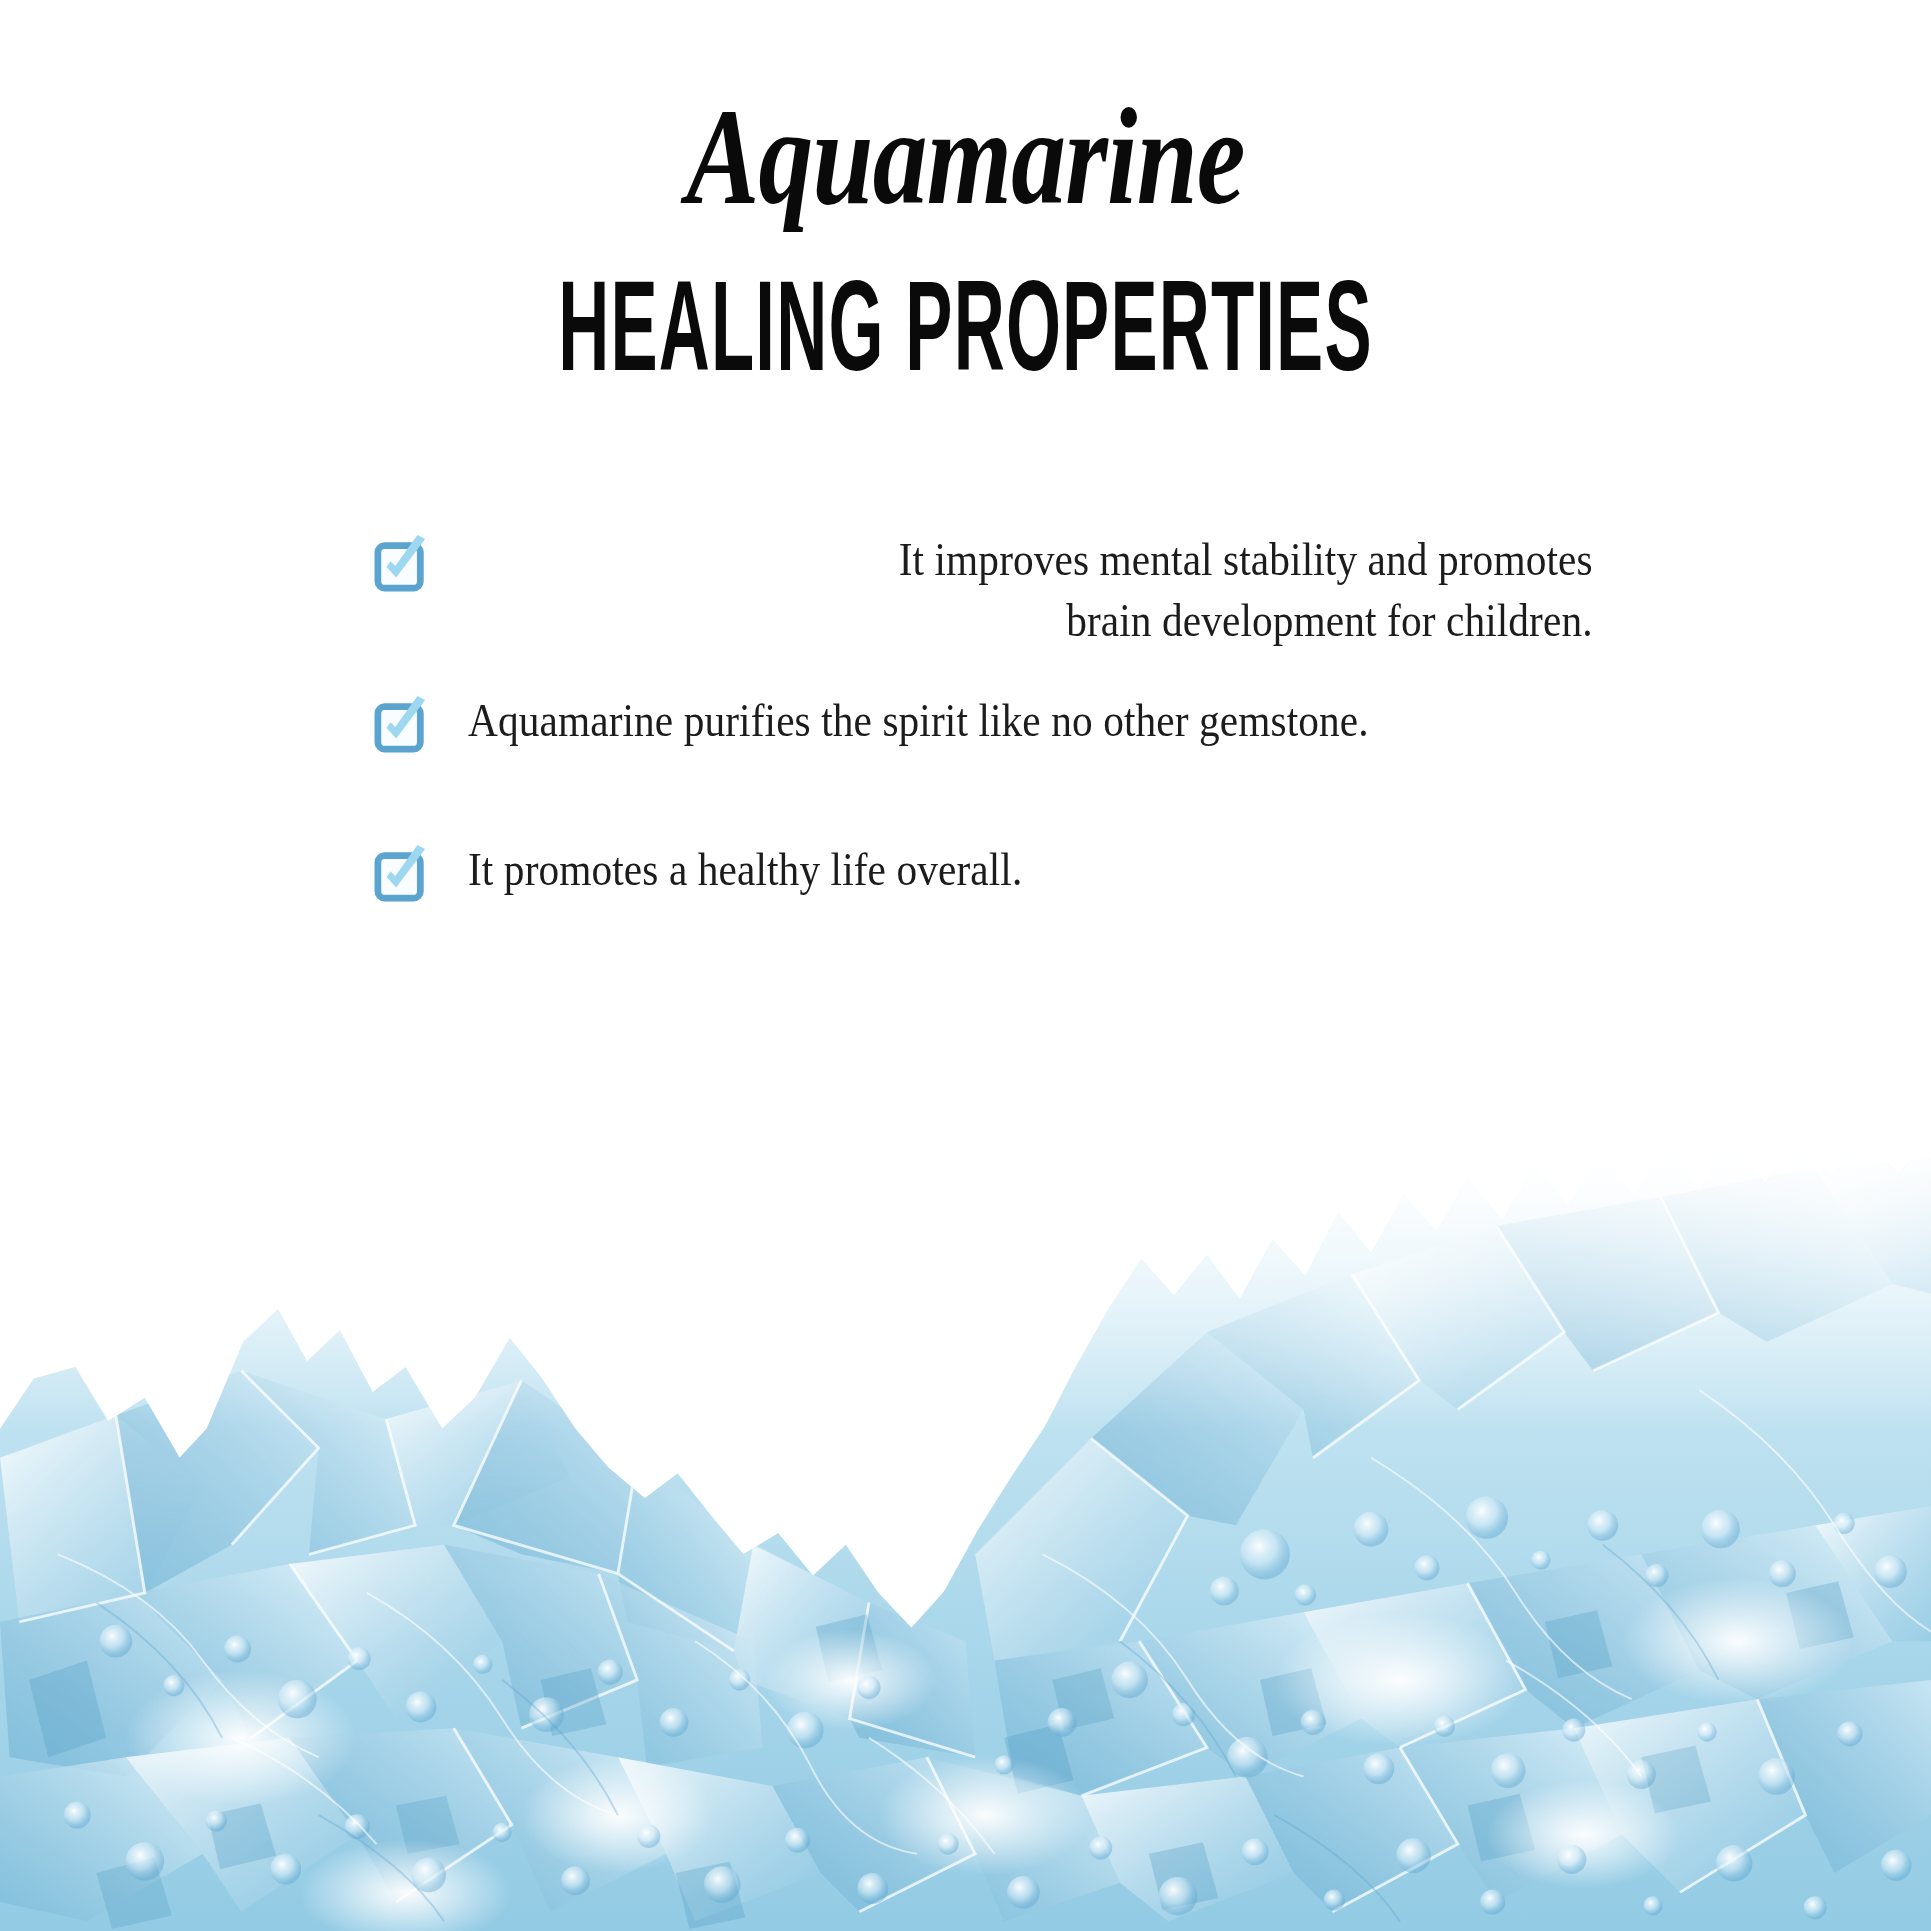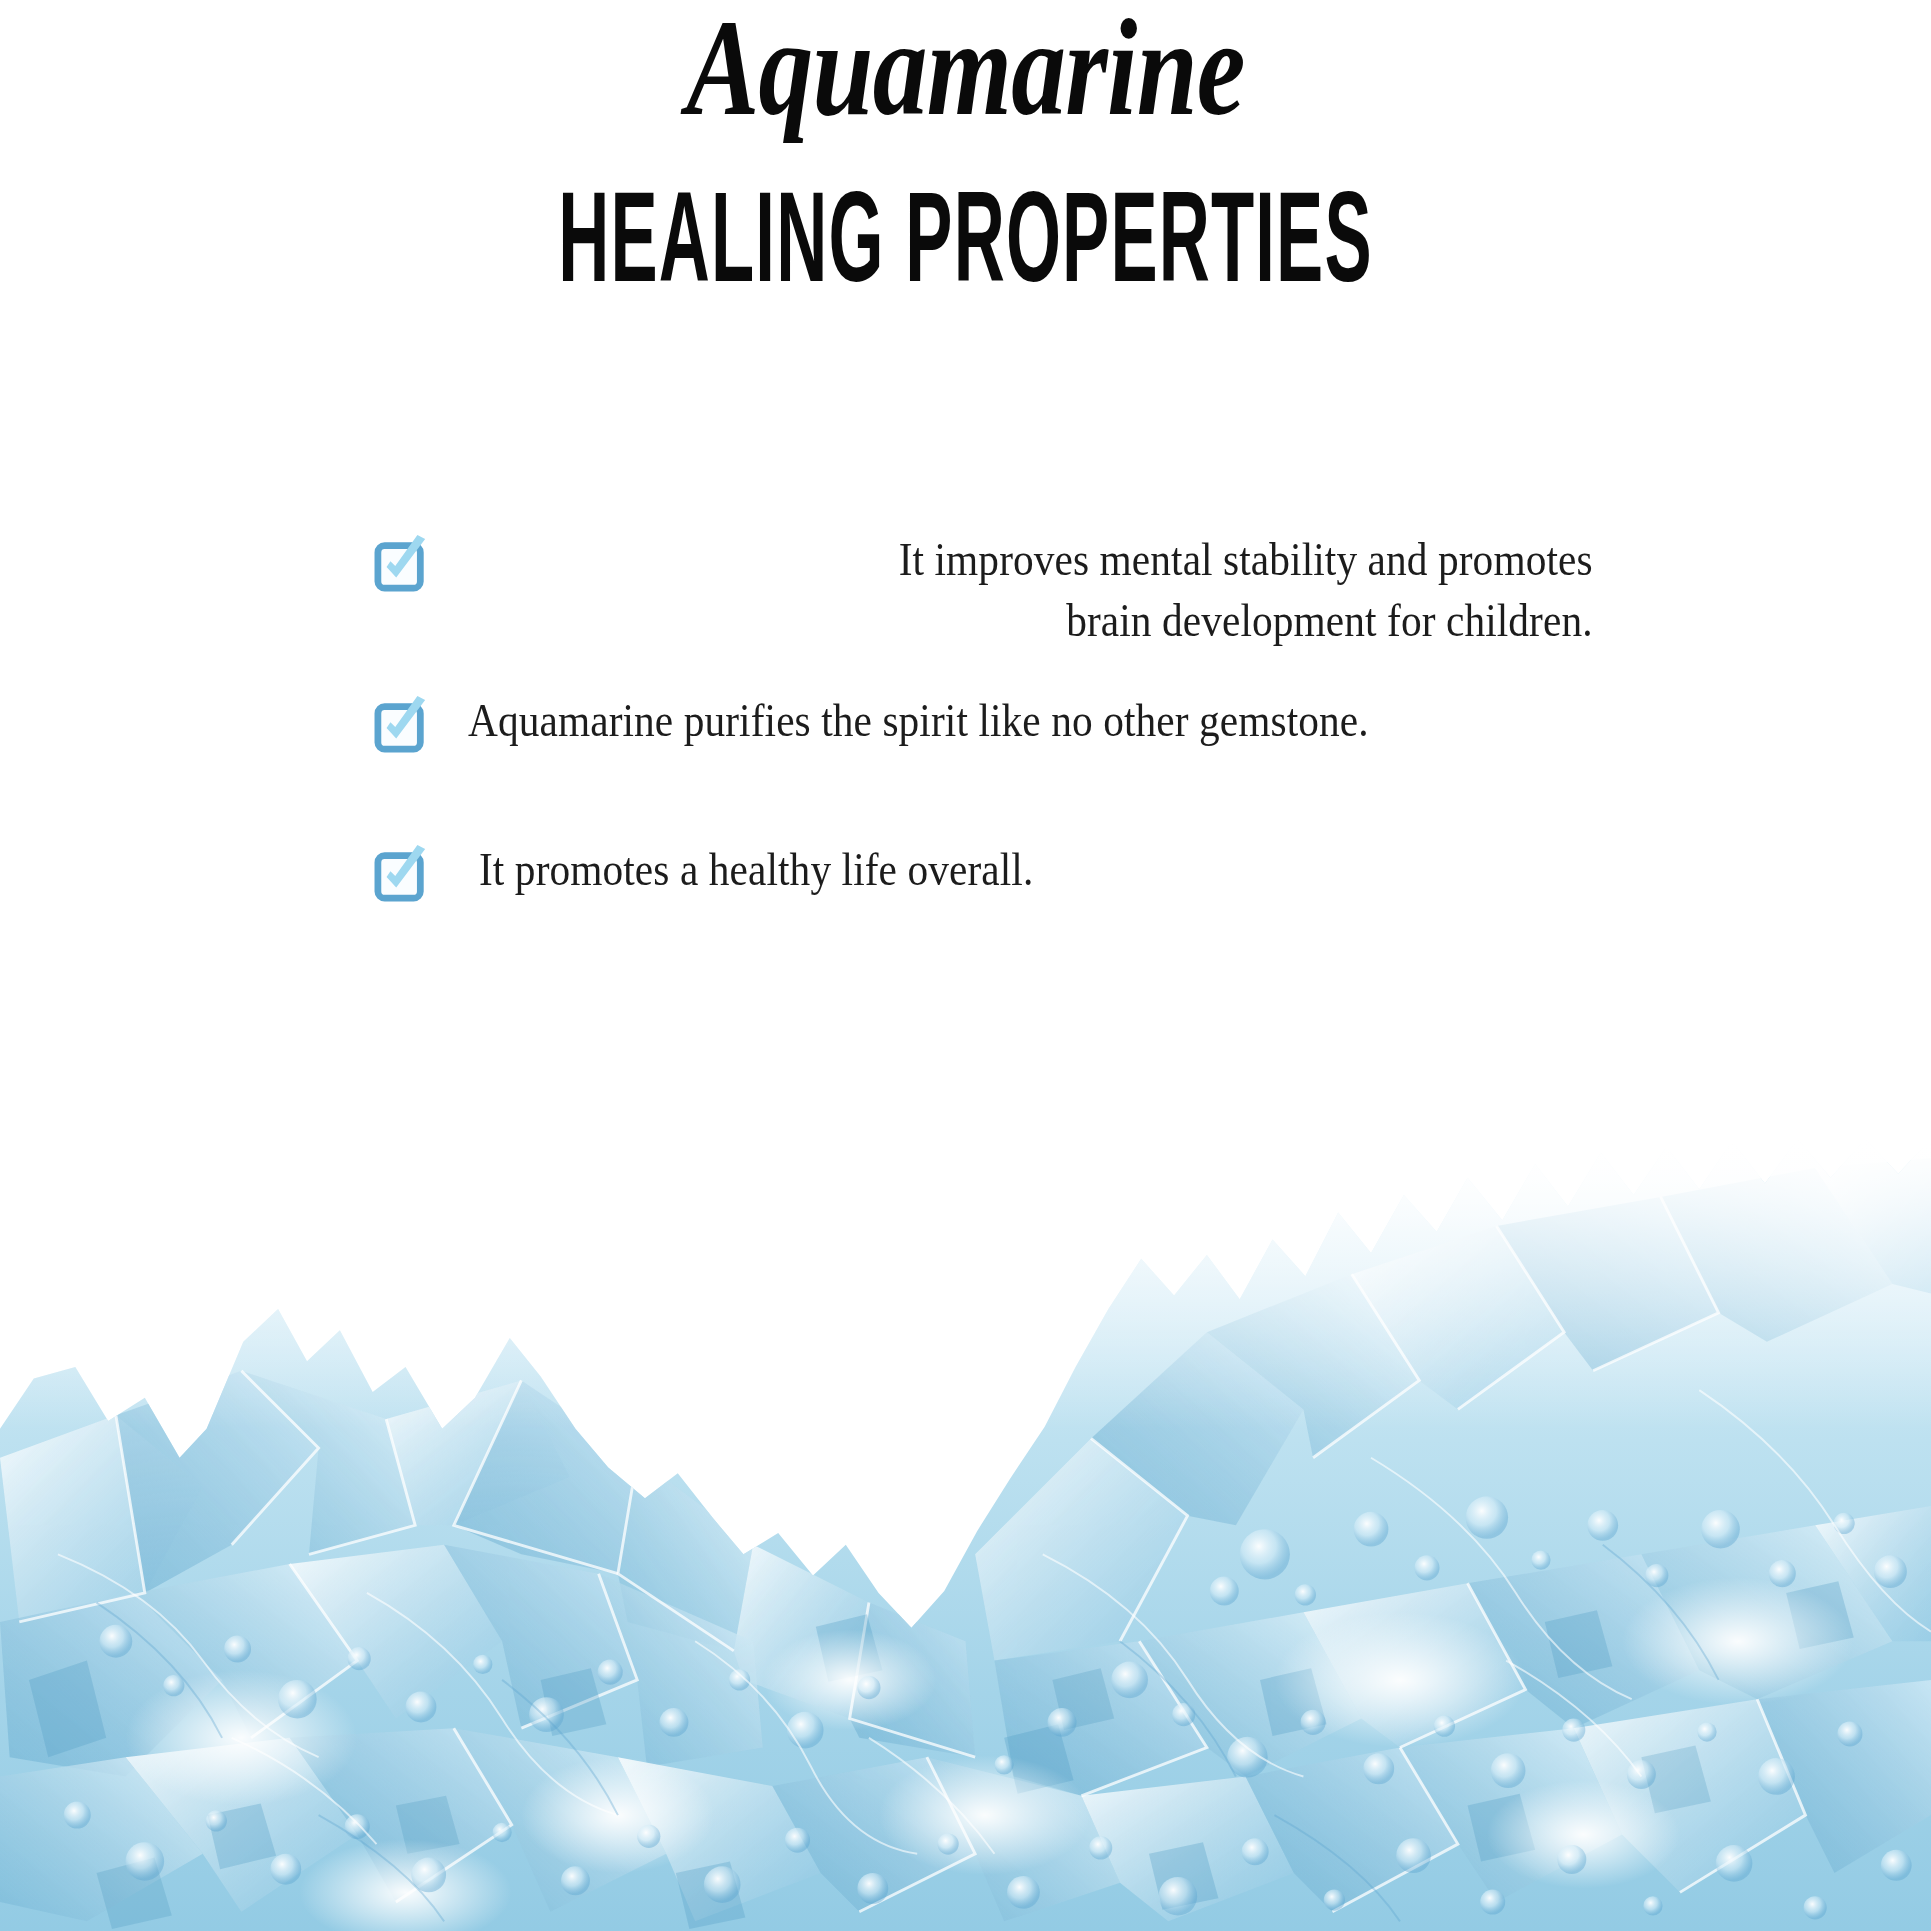--- a/index.html
+++ b/index.html
@@ -16,20 +16,21 @@
     font-family: "Liberation Serif", "DejaVu Serif", serif;
   }
 
   
   .header {
     position: absolute;
     top: 0;
     left: 0;
     width: 1931px;
     text-align: center;
+    padding-top: 89px;
   }
   .title {
     font-family: "Liberation Serif", "DejaVu Serif", serif;
     font-style: italic;
     font-weight: 700;
     font-size: 137px;
     line-height: 1.0;
     letter-spacing: -1px;
     color: #0a0a0a;
     transform: scaleX(0.80);
@@ -56,21 +57,21 @@
     position: absolute;
     top: 529px;
     left: 375px;
     width: 1371px;
   }
   .list-item {
     display: flex;
     align-items: flex-start;
     margin-bottom: 75px;
   }
-  .list-item:last-child { margin-bottom: 0; gap: 11px; }
+  .list-item:last-child { margin-bottom: 0; }
 
   .checkbox-wrap {
     position: relative;
     flex: 0 0 auto;
     width: 54px;
     height: 60px;
     margin-top: 5.8px;
   }
   .checkbox-wrap svg { display: block; overflow: visible; }
 

